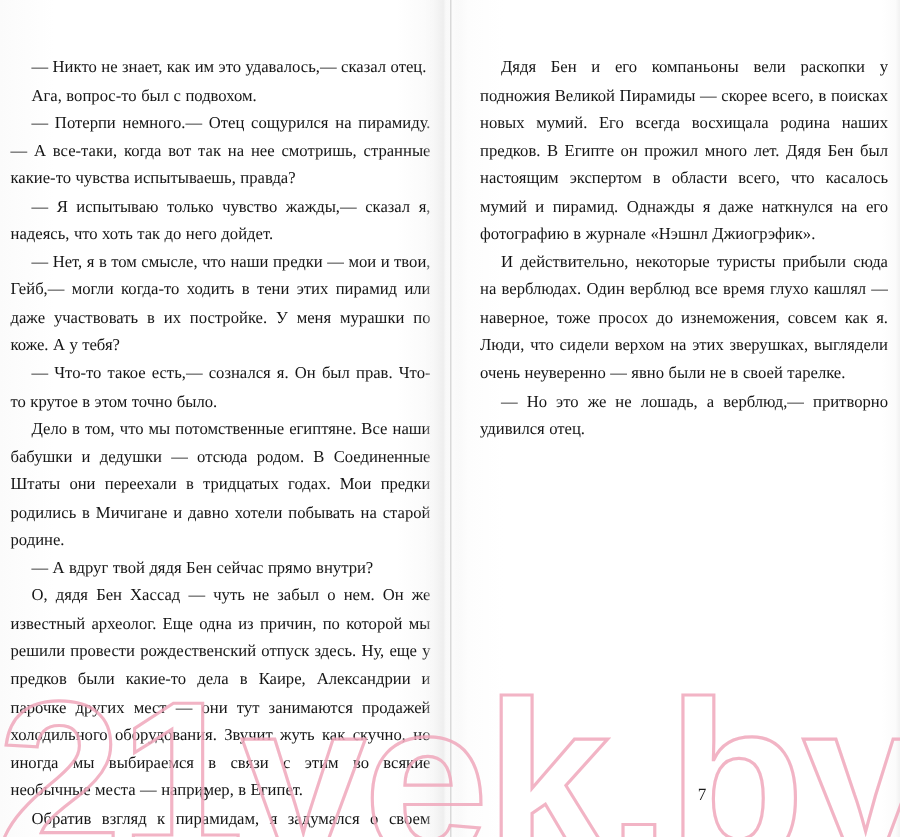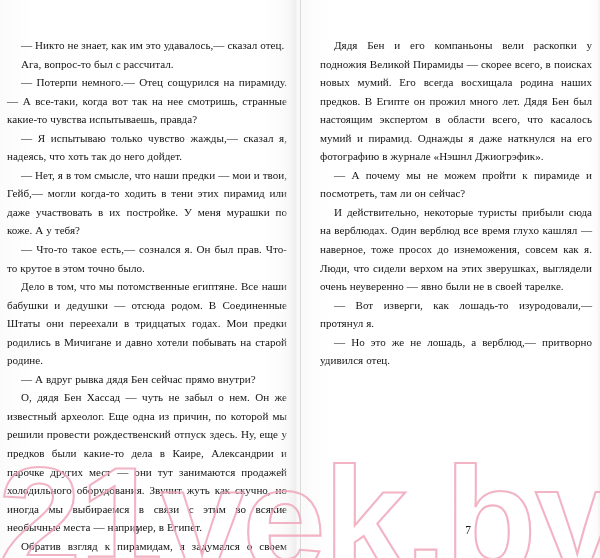--- a/index.html
+++ b/index.html
@@ -138,38 +138,36 @@
 <body>
 
 <div id="book-spread">
 
   <div class="paper-sheen-left"></div>
   <div class="paper-sheen-right"></div>
 
   <div class="page" id="page-left">
     <div class="page-body" id="left-body">
         <p class="para">— Никто не знает, как им это удавалось,— сказал отец.</p>
-        <p class="para">Ага, вопрос-то был с рассчитал.</p>
+        <p class="para">Ага, вопрос-то был с подвохом.</p>
         <p class="para">— Потерпи немного.— Отец сощурился на пирамиду.— А все-таки, когда вот так на нее смотришь, странные какие-то чувства испытываешь, правда?</p>
         <p class="para">— Я испытываю только чувство жажды,— сказал я, надеясь, что хоть так до него дойдет.</p>
         <p class="para">— Нет, я в том смысле, что наши предки — мои и твои, Гейб,— могли когда-то ходить в тени этих пирамид или даже участвовать в их постройке. У меня мурашки по коже. А у тебя?</p>
         <p class="para">— Что-то такое есть,— сознался я. Он был прав. Что-то крутое в этом точно было.</p>
         <p class="para">Дело в том, что мы потомственные египтяне. Все наши бабушки и дедушки — отсюда родом. В Соединенные Штаты они переехали в тридцатых годах. Мои предки родились в Мичигане и давно хотели побывать на старой родине.</p>
-        <p class="para">— А вдруг рывка дядя Бен сейчас прямо внутри?</p>
+        <p class="para">— А вдруг твой дядя Бен сейчас прямо внутри?</p>
         <p class="para">О, дядя Бен Хассад — чуть не забыл о нем. Он же известный археолог. Еще одна из причин, по которой мы решили провести рождественский отпуск здесь. Ну, еще у предков были какие-то дела в Каире, Александрии и парочке других мест — они тут занимаются продажей холодильного оборудования. Звучит жуть как скучно, но иногда мы выбираемся в связи с этим во всякие необычные места — например, в Египет.</p>
         <p class="para">Обратив взгляд к пирамидам, я задумался о своем дядюшке.</p>
       </div>
   </div>
 
   <div class="page" id="page-right">
     <div class="page-body" id="right-body">
         <p class="para">Дядя Бен и его компаньоны вели раскопки у подножия Великой Пирамиды — скорее всего, в поисках новых мумий. Его всегда восхищала родина наших предков. В Египте он прожил много лет. Дядя Бен был настоящим экспертом в области всего, что касалось мумий и пирамид. Однажды я даже наткнулся на его фотографию в журнале «Нэшнл Джиогрэфик».</p>
-        <p class="para">— А почему мы не можем пройти к пирамиде и посмотреть, там ли он сейчас?</p>
         <p class="para">И действительно, некоторые туристы прибыли сюда на верблюдах. Один верблюд все время глухо кашлял — наверное, тоже просох до изнеможения, совсем как я. Люди, что сидели верхом на этих зверушках, выглядели очень неуверенно — явно были не в своей тарелке.</p>
-        <p class="para">— Вот изверги, как лошадь-то изуродовали,— протянул я.</p>
         <p class="para">— Но это же не лошадь, а верблюд,— притворно удивился отец.</p>
       </div>
   </div>
 
   <div id="gutter"></div>
   <div id="gutter-line"></div>
   <div id="sheet-edge-right"></div>
 
   <div class="folio" id="folio-left">6</div>
   <div class="folio" id="folio-right">7</div>

